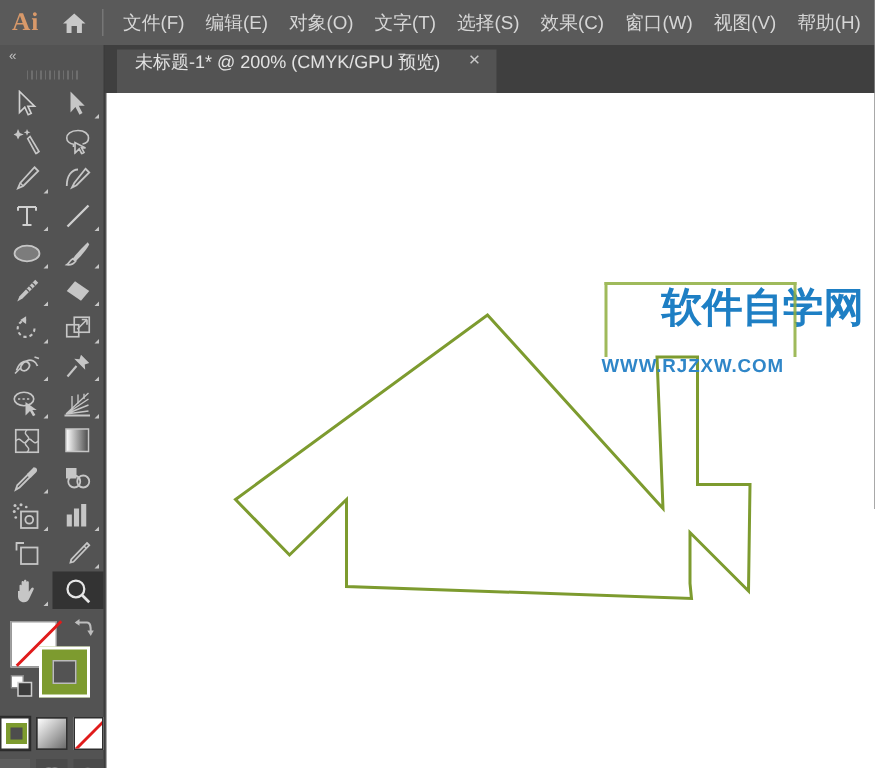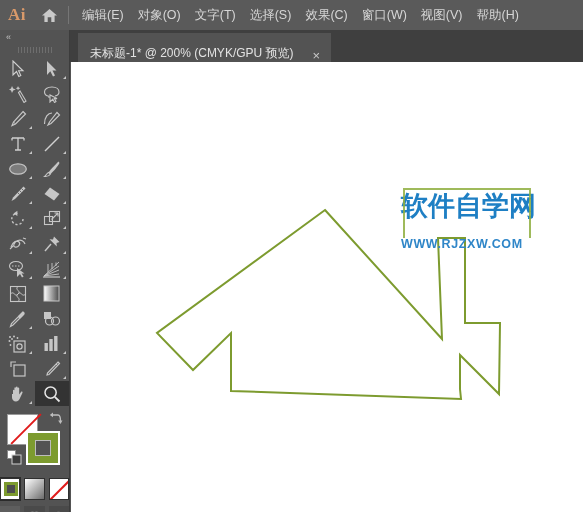--- a/index.html
+++ b/index.html
@@ -65,21 +65,21 @@
     left: 70px; top: 30px;
     width: 513px; height: 32px;
     background: #3f3f3f;
   }
   #doc-tab {
     position: absolute;
     left: 8px; top: 3px;
     height: 29px;
     background: #535353;
     display: flex;
-    align-items: flex-end;
+    align-items: flex-start;
     padding: 0 6px 0 12px;
     box-sizing: border-box;
   }
   #doc-tab-title {
     font-size: 12px;
     color: #e2e2e2;
     white-space: nowrap;
   }
   #doc-tab-close {
     margin-left: 14px;
@@ -297,20 +297,21 @@
 <div id="app">
 
   <div id="menubar">
     <div id="ai-logo">Ai</div>
     <div id="home-btn">
       <svg width="17" height="15" viewBox="0 0 17 15">
         <path d="M8.5 1 L16 7.6 L13.6 7.6 L13.6 14 L10.3 14 L10.3 9.3 L6.7 9.3 L6.7 14 L3.4 14 L3.4 7.6 L1 7.6 Z" fill="#c9c9c9"></path>
       </svg>
     </div>
     <div class="menubar-sep"></div>
+    <div class="menu-item">文件(F)</div>
     <div class="menu-item">编辑(E)</div>
     <div class="menu-item">对象(O)</div>
     <div class="menu-item">文字(T)</div>
     <div class="menu-item">选择(S)</div>
     <div class="menu-item">效果(C)</div>
     <div class="menu-item">窗口(W)</div>
     <div class="menu-item">视图(V)</div>
     <div class="menu-item">帮助(H)</div>
   </div>
 
@@ -617,19 +618,19 @@
   </div>
 
   <div id="canvas" style="background: rgb(255, 255, 255);">
 
     <svg id="artwork-svg" width="512" height="450" viewBox="0 0 512 450">
       <polygon id="house-arrow" points="254,148 371,277 367,176 394,176 394,261 429,261 428,332 389,293 389,327 390,337 160,329 160,271 122,308 86,271" fill="none" stroke="#7d9b2f" stroke-width="2" stroke-linejoin="miter"></polygon>
     </svg>
 
     <div id="watermark">
       <div id="wm-bracket" style="border-color: rgb(143, 174, 63);"></div>
-      <div id="wm-cn" style="color: rgb(30, 127, 196);">软件自学网</div>
+      <div id="wm-cn" style="color: rgb(30, 127, 196); margin-left: 40px;">软件自学网</div>
       <div id="wm-url" style="color: rgb(47, 134, 200);">WWW.RJZXW.COM</div>
     </div>
 
   </div>
 
 </div>
 
 </body></html>

